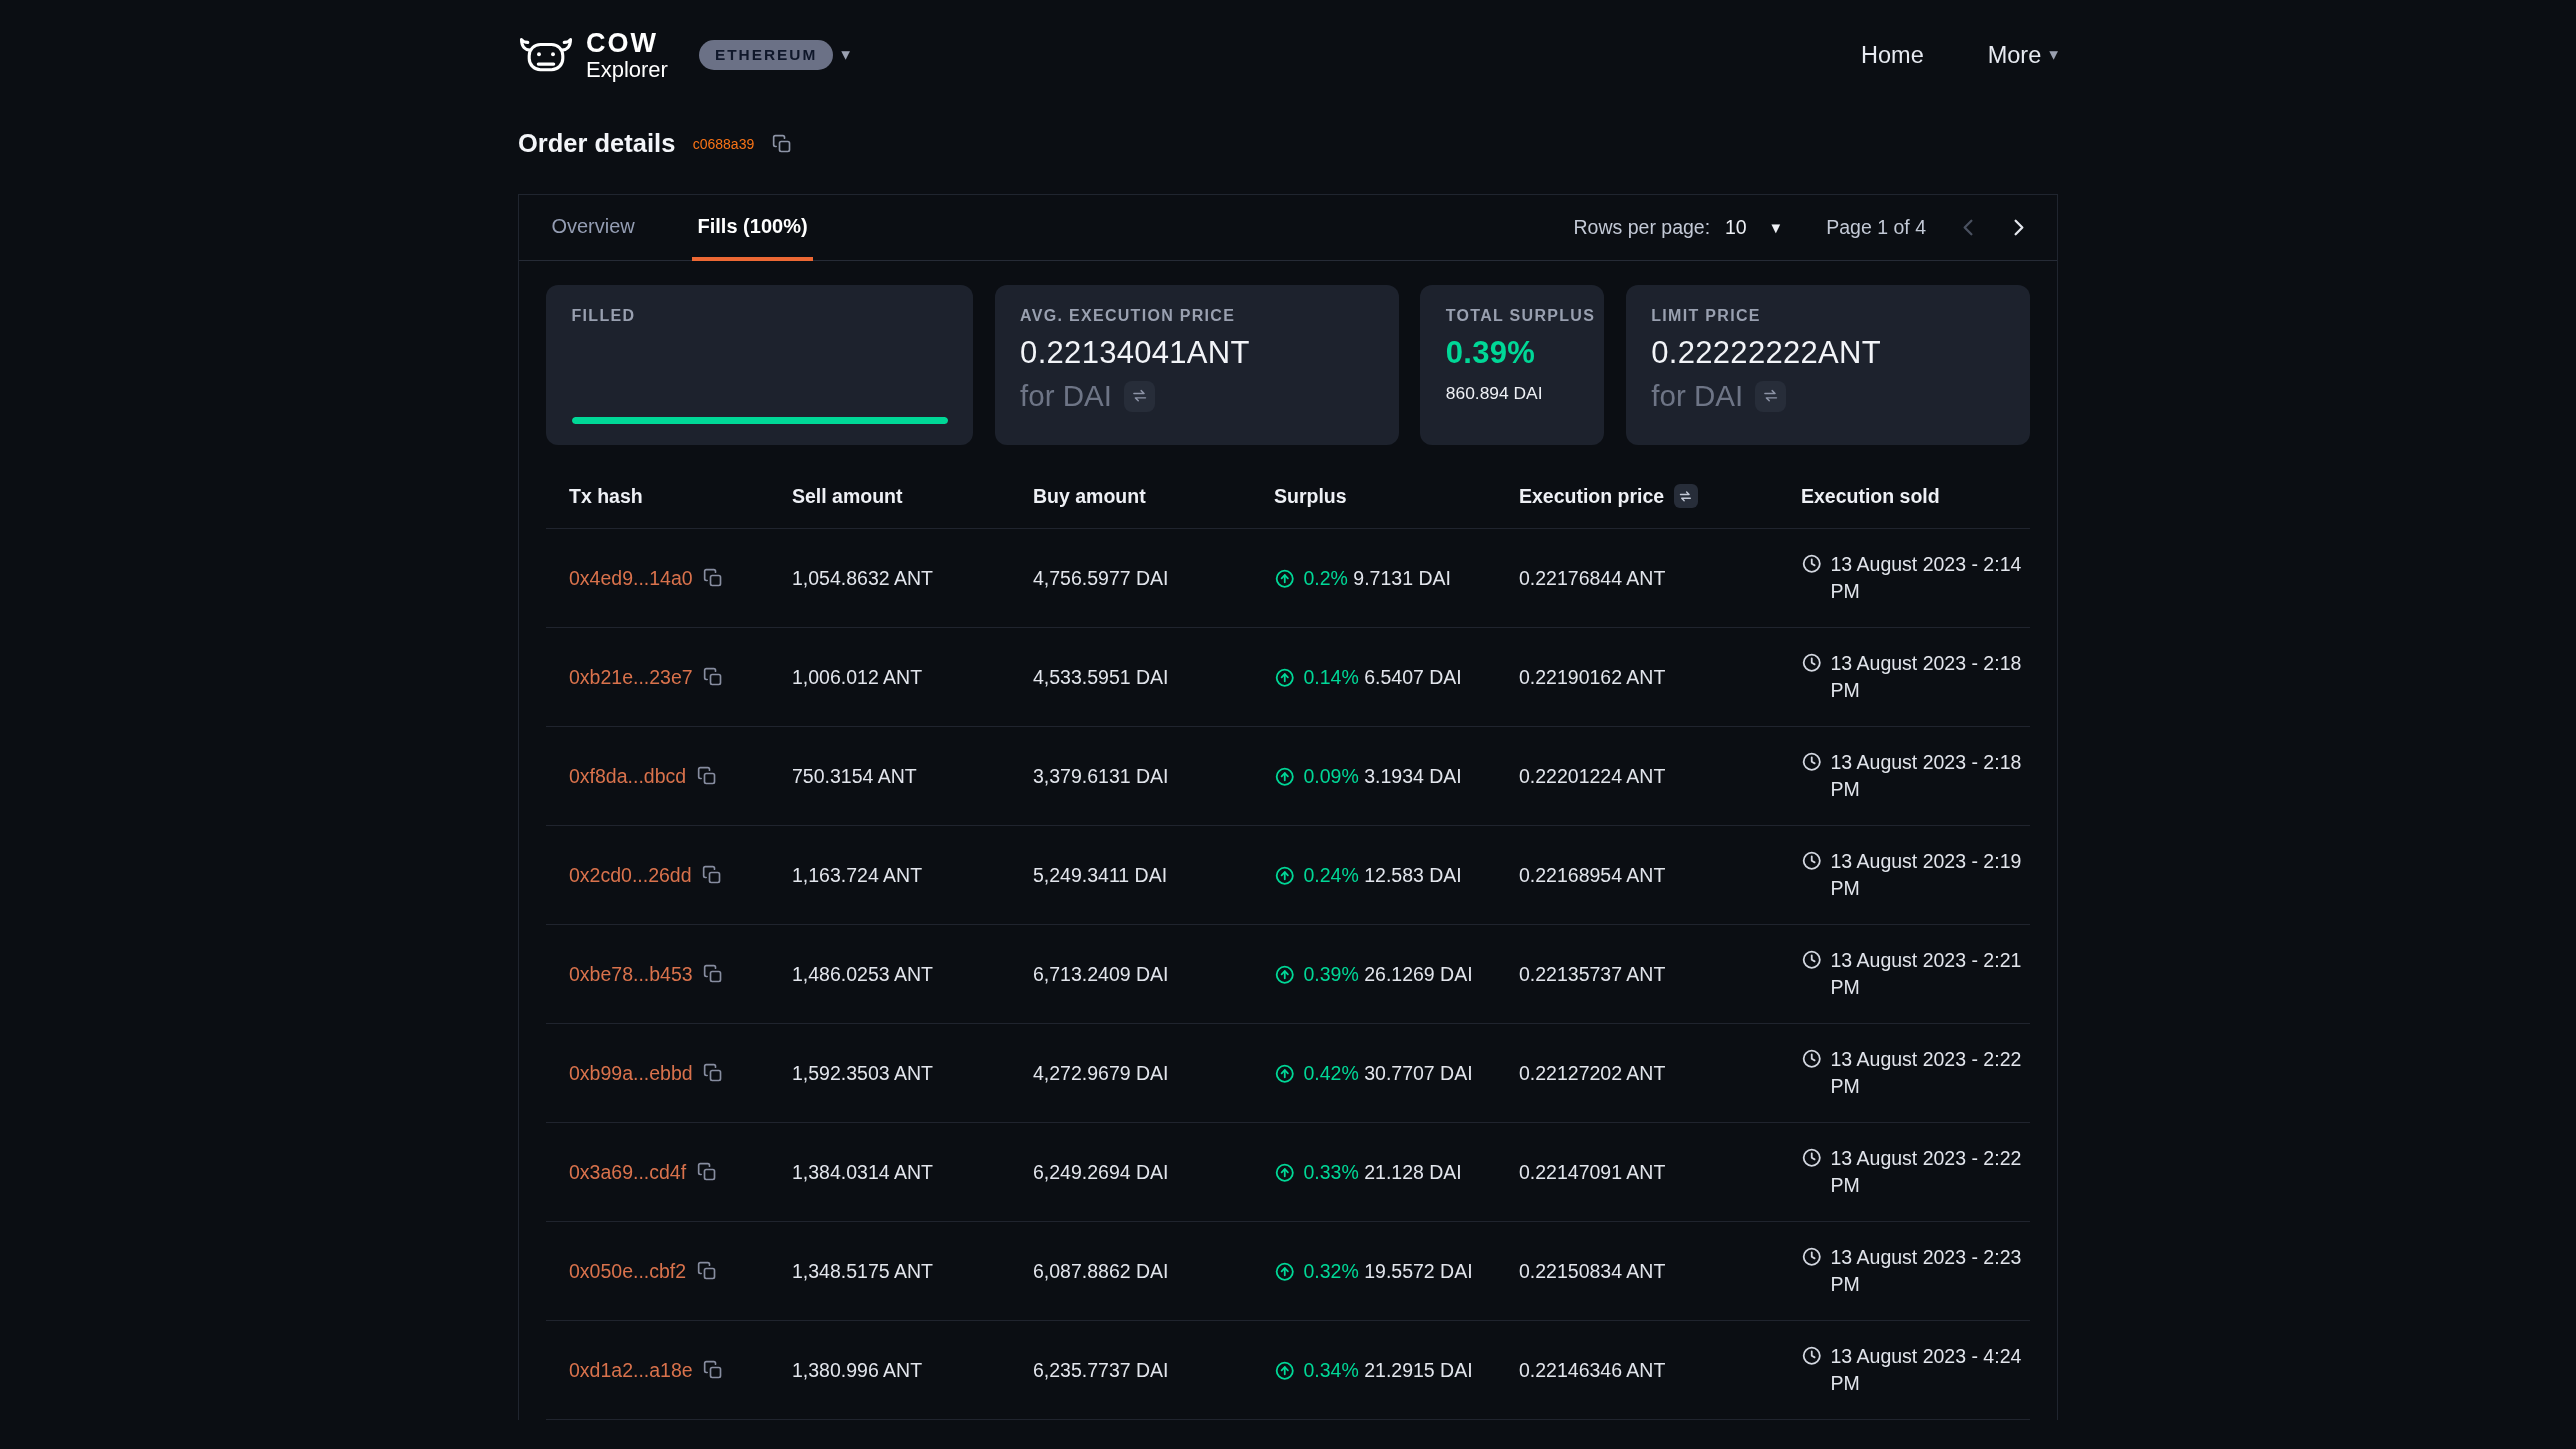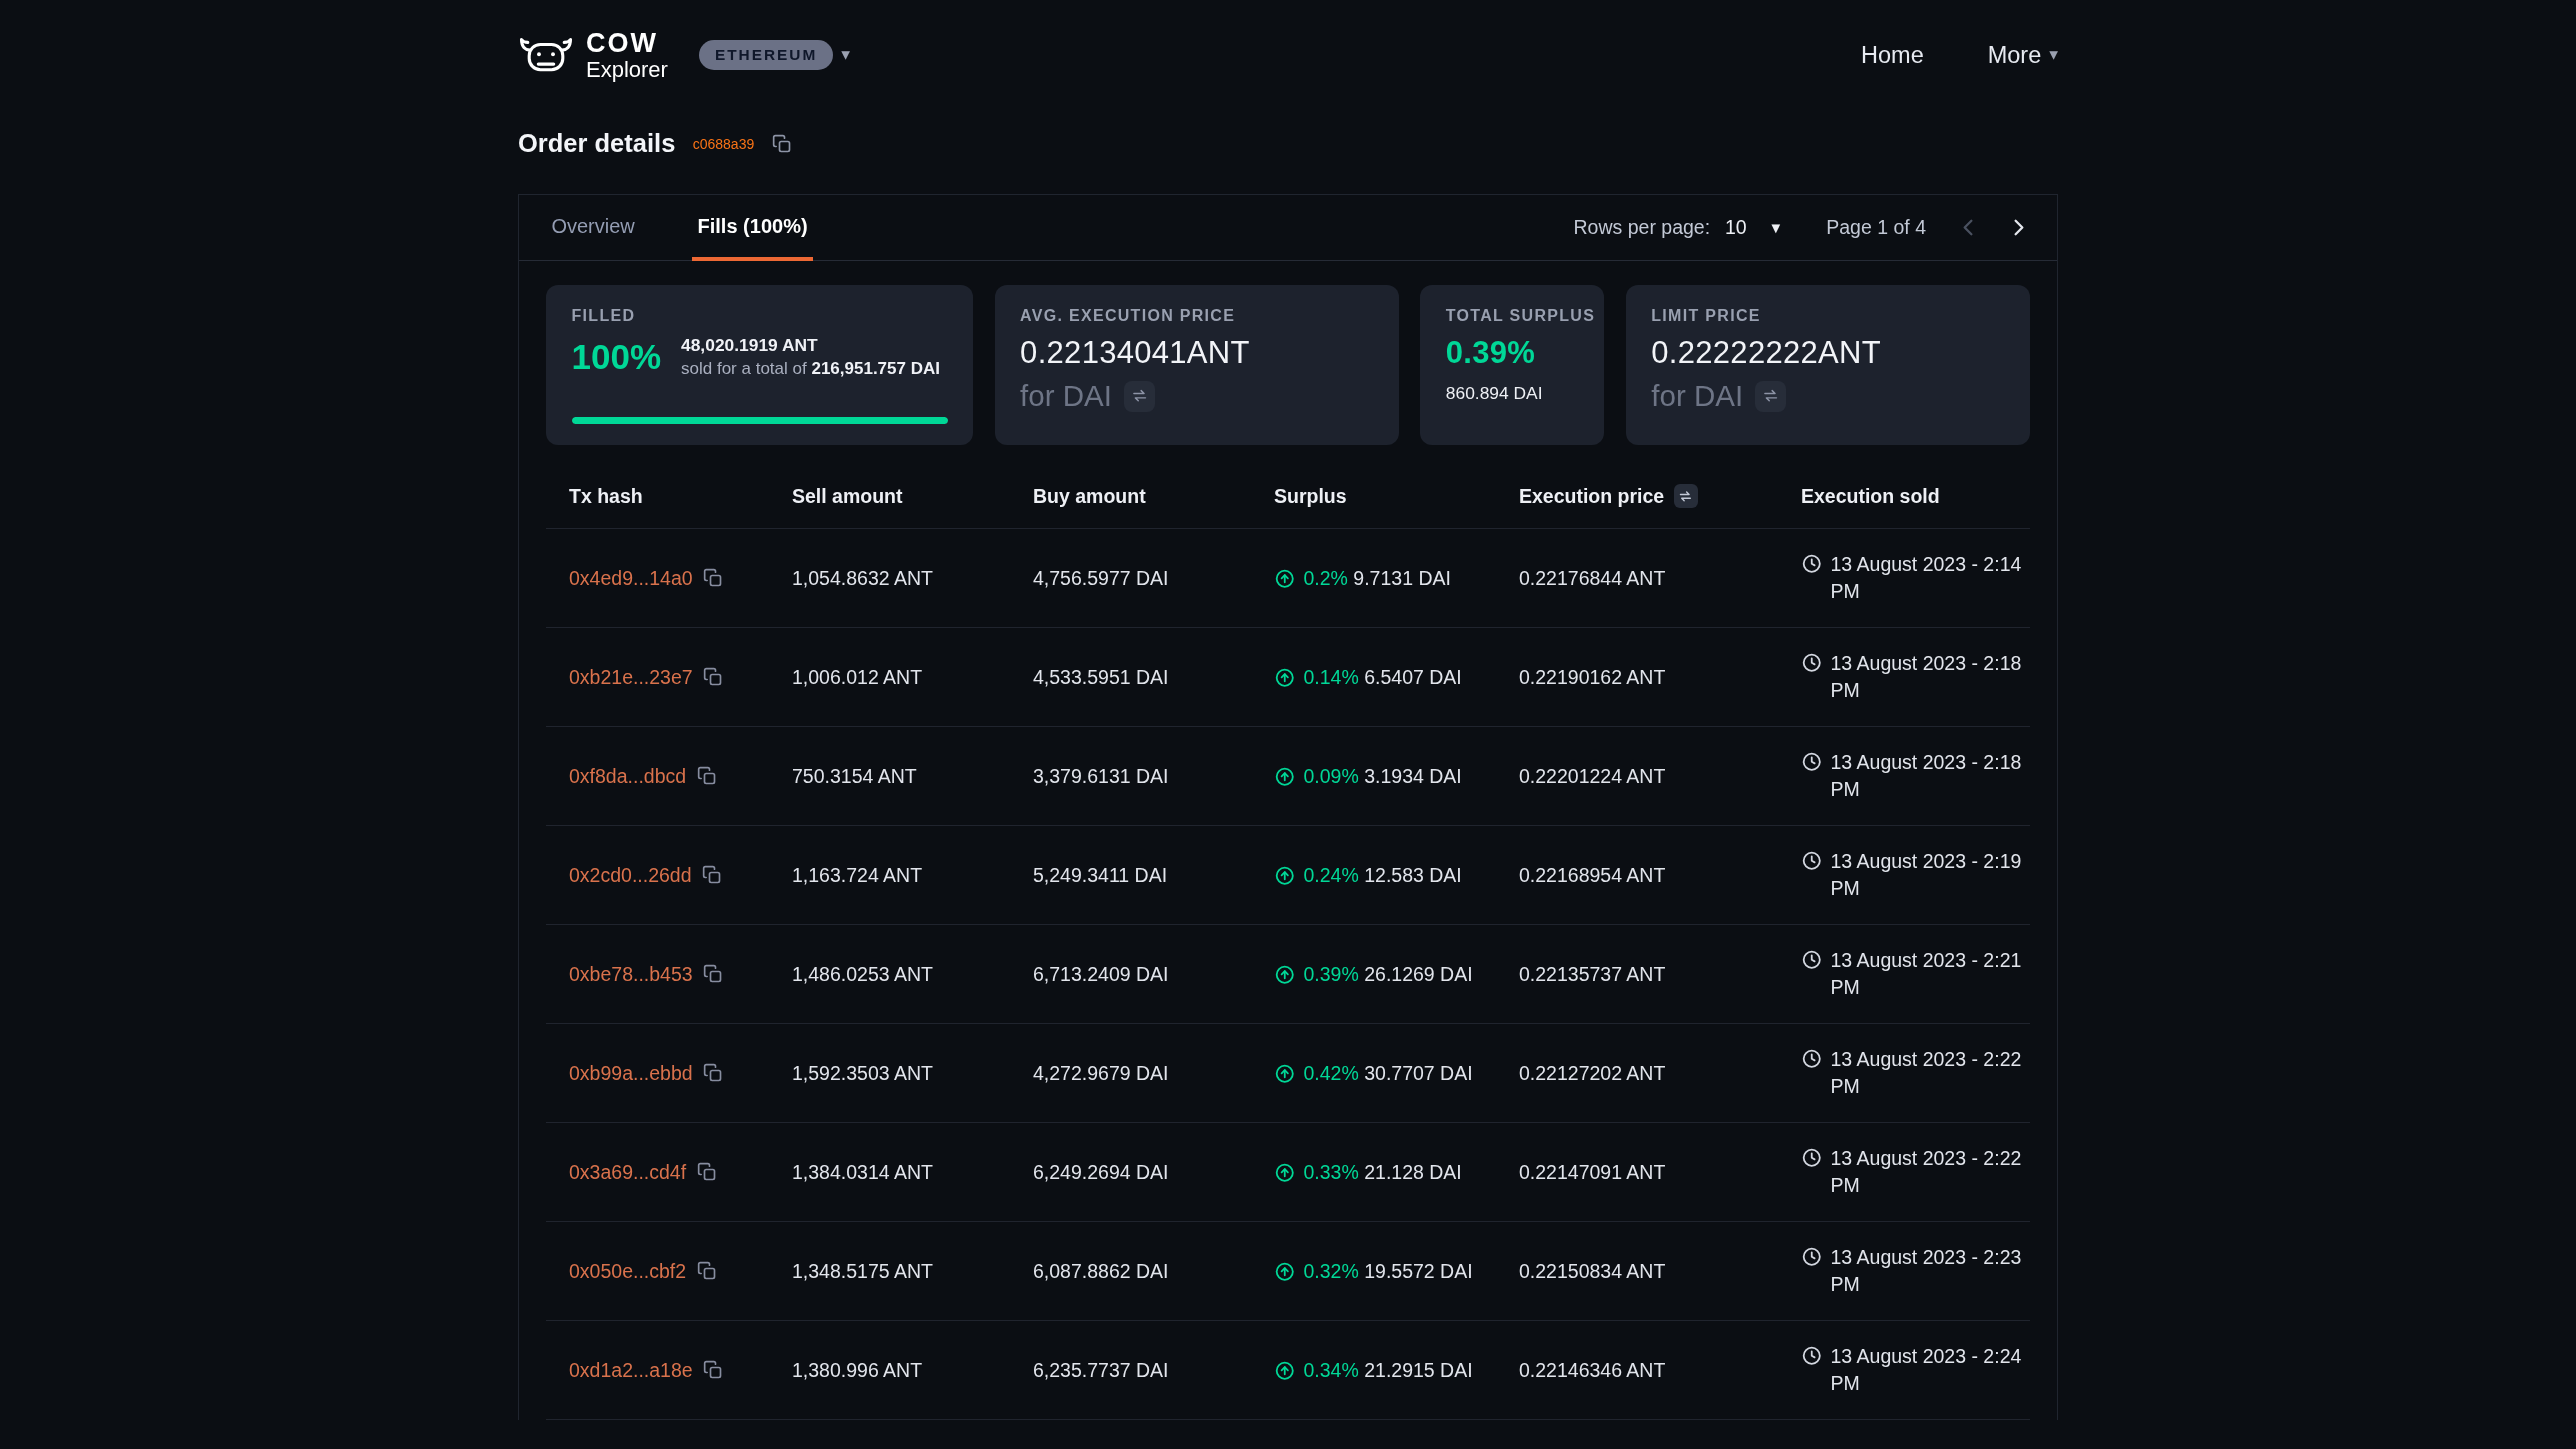--- a/index.html
+++ b/index.html
@@ -177,27 +177,20 @@
               </svg>
           </span>
         </span>
       </div>
     </div>
 
     <div class="cards">
 
       <div class="card card-filled">
         <div class="card-label">FILLED</div>
-        <div class="filled-row">
-          <span class="pct-big">100%</span>
-          <span class="filled-amounts">
-            <span class="strong line1">48,020.1919 ANT</span><br>
-            <span>sold for a total of </span><span class="strong">216,951.757 DAI</span>
-          </span>
-        </div>
         <div class="progress">
           <div class="progress-fill" style="width: 100%;"></div>
         </div>
       </div>
 
       <div class="card card-avg">
         <div class="card-label">AVG. EXECUTION PRICE</div>
         <div class="card-value">0.22134041ANT</div>
         <div class="card-sub">
           <span>for DAI</span>
@@ -554,21 +547,21 @@
       <span class="surplus-amt">21.2915 DAI</span>
     </div>
     <div class="cell">0.22146346 ANT</div>
     <div class="cell time">
       <span class="clock">
         <svg width="21.5" height="21.5" viewBox="0 0 24 24" fill="none" stroke="#d3d7e0" stroke-width="2" stroke-linecap="round" stroke-linejoin="round">
           <circle cx="12" cy="12" r="9"></circle>
                   <path d="M12 7v5l3.2 1.8"></path>
         </svg>
       </span>
-      <span class="time-text">13 August 2023 - 2:24 PM</span>
+      <span class="time-text">13 August 2023 - 4:24 PM</span>
     </div>
   </div>
 </div>
     </div>
 
   </div>
 </div>
 
 
 </body></html>

